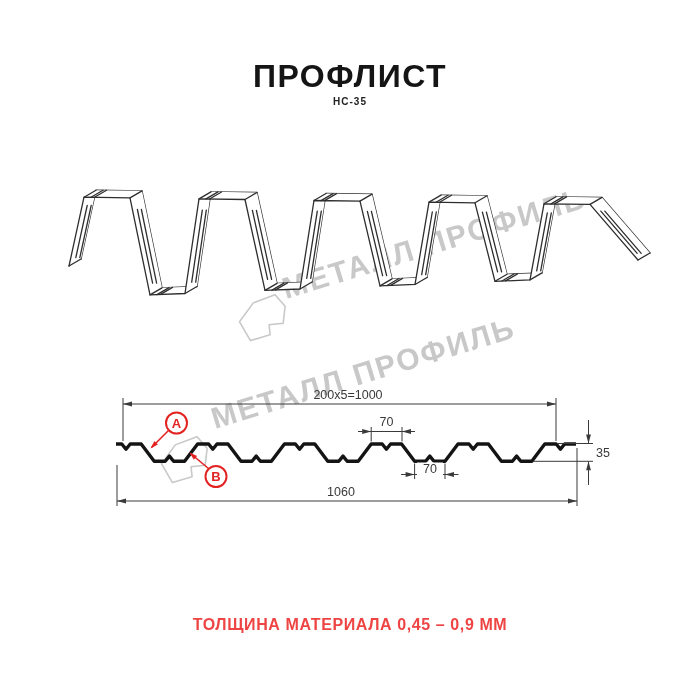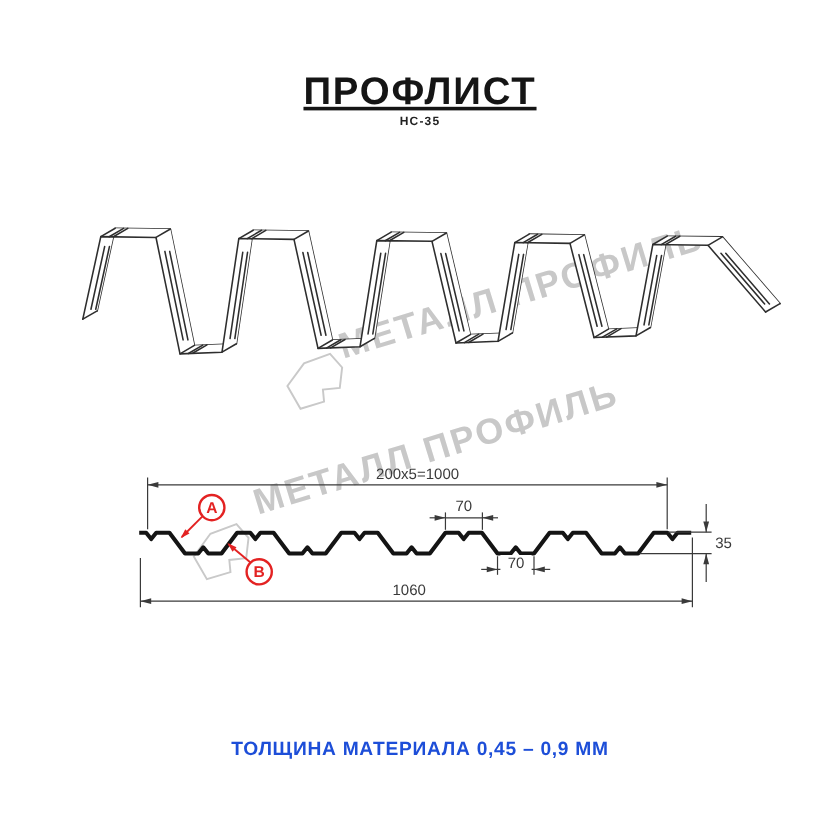--- a/index.html
+++ b/index.html
@@ -1,23 +1,23 @@
 <!DOCTYPE html>
 <html><head>
 <meta charset="utf-8">
 <style>
   html,body{margin:0;padding:0;background:#fff;}
   .page{position:relative;width:700px;height:700px;background:#fff;overflow:hidden;
         font-family:"Liberation Sans",sans-serif;}
   .title{position:absolute;top:58px;left:0;width:700px;text-align:center;
-         font-size:32px;font-weight:800;letter-spacing:1.5px;color:#151515;text-decoration:underline;}
+         font-size:32px;font-weight:800;letter-spacing:1.5px;color:#151515;}
   .subtitle{position:absolute;top:96px;left:0;width:700px;text-align:center;
             font-size:10px;font-weight:700;letter-spacing:1px;color:#222;}
   .footer-note{position:absolute;top:616px;left:0;width:700px;text-align:center;
-               font-size:16px;font-weight:700;letter-spacing:0.6px;color:#1d4ed8;}
+               font-size:16px;font-weight:700;letter-spacing:0.6px;color:#ef4444;}
   svg.scene{position:absolute;left:0;top:0;}
   .wm-text{font-size:30px;font-weight:700;letter-spacing:2px;fill:#c8c8c8;}
   .dim-text{font-size:12.5px;fill:#3a3a3a;}
   .red-label{font-size:13px;font-weight:700;fill:#e32222;}
 </style>
 </head>
 <body>
 
 <div class="page">
 

